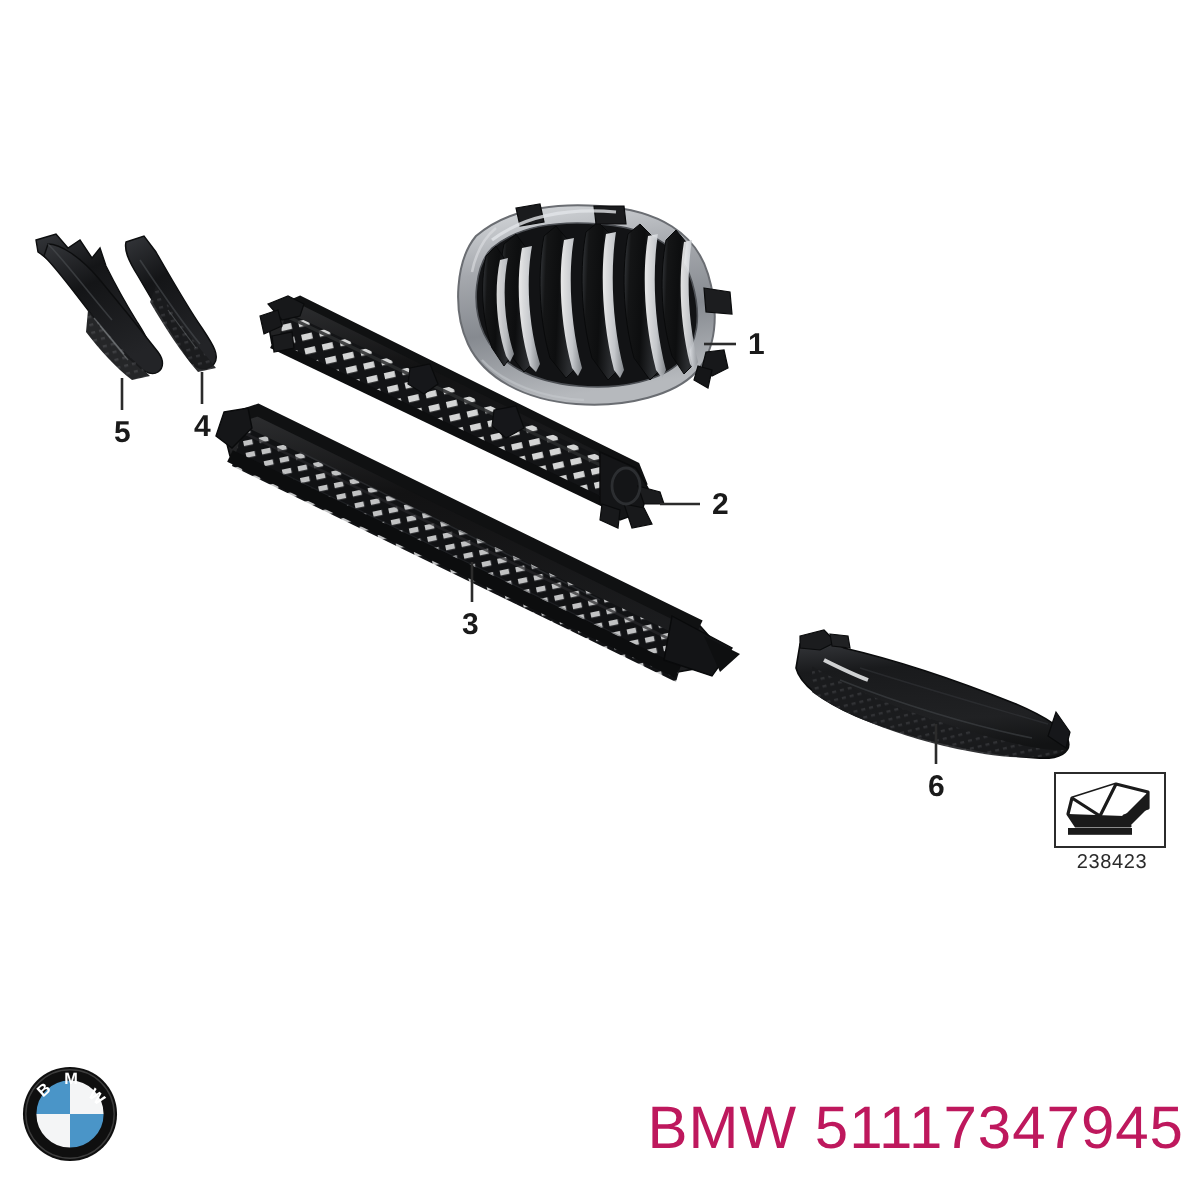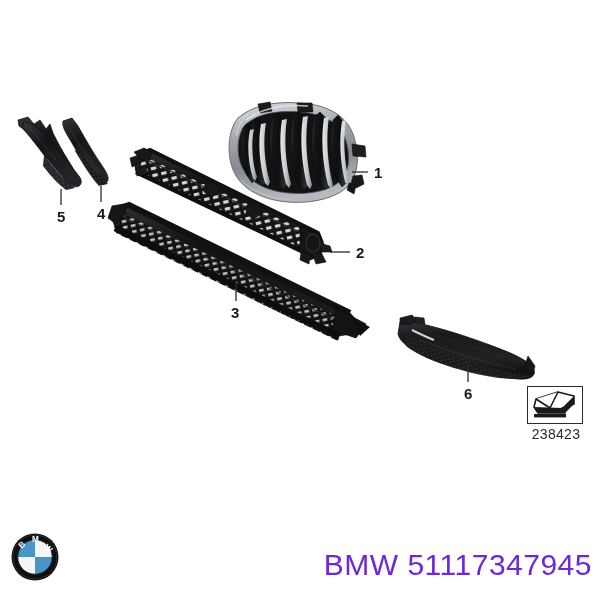--- a/index.html
+++ b/index.html
@@ -47,21 +47,21 @@
     width: 48px;
     height: 48px;
   }
   #partnumber {
     position: absolute;
     right: 8px;
     top: 548px;
     font-family: "Liberation Sans", sans-serif;
     font-size: 30px;
     letter-spacing: 0.5px;
-    color: #6d28d9;
+    color: #be185d;
     white-space: nowrap;
   }
   #refbox {
     position: absolute;
     left: 527px;
     top: 386px;
     width: 58px;
     height: 52px;
   }
   #refbox .frame {
@@ -74,21 +74,21 @@
     background: #ffffff;
     box-sizing: border-box;
   }
   #refbox .refnum {
     position: absolute;
     left: 0;
     top: 40px;
     width: 58px;
     text-align: center;
     font-family: "Liberation Sans", sans-serif;
-    font-size: 14px;
+    font-size: 10px;
     color: #2b2b2b;
     letter-spacing: 0.3px;
   }
 </style>
 </head>
 <body>
 
 <div id="page">
 
   <svg id="diagram" viewBox="0 0 600 520">

